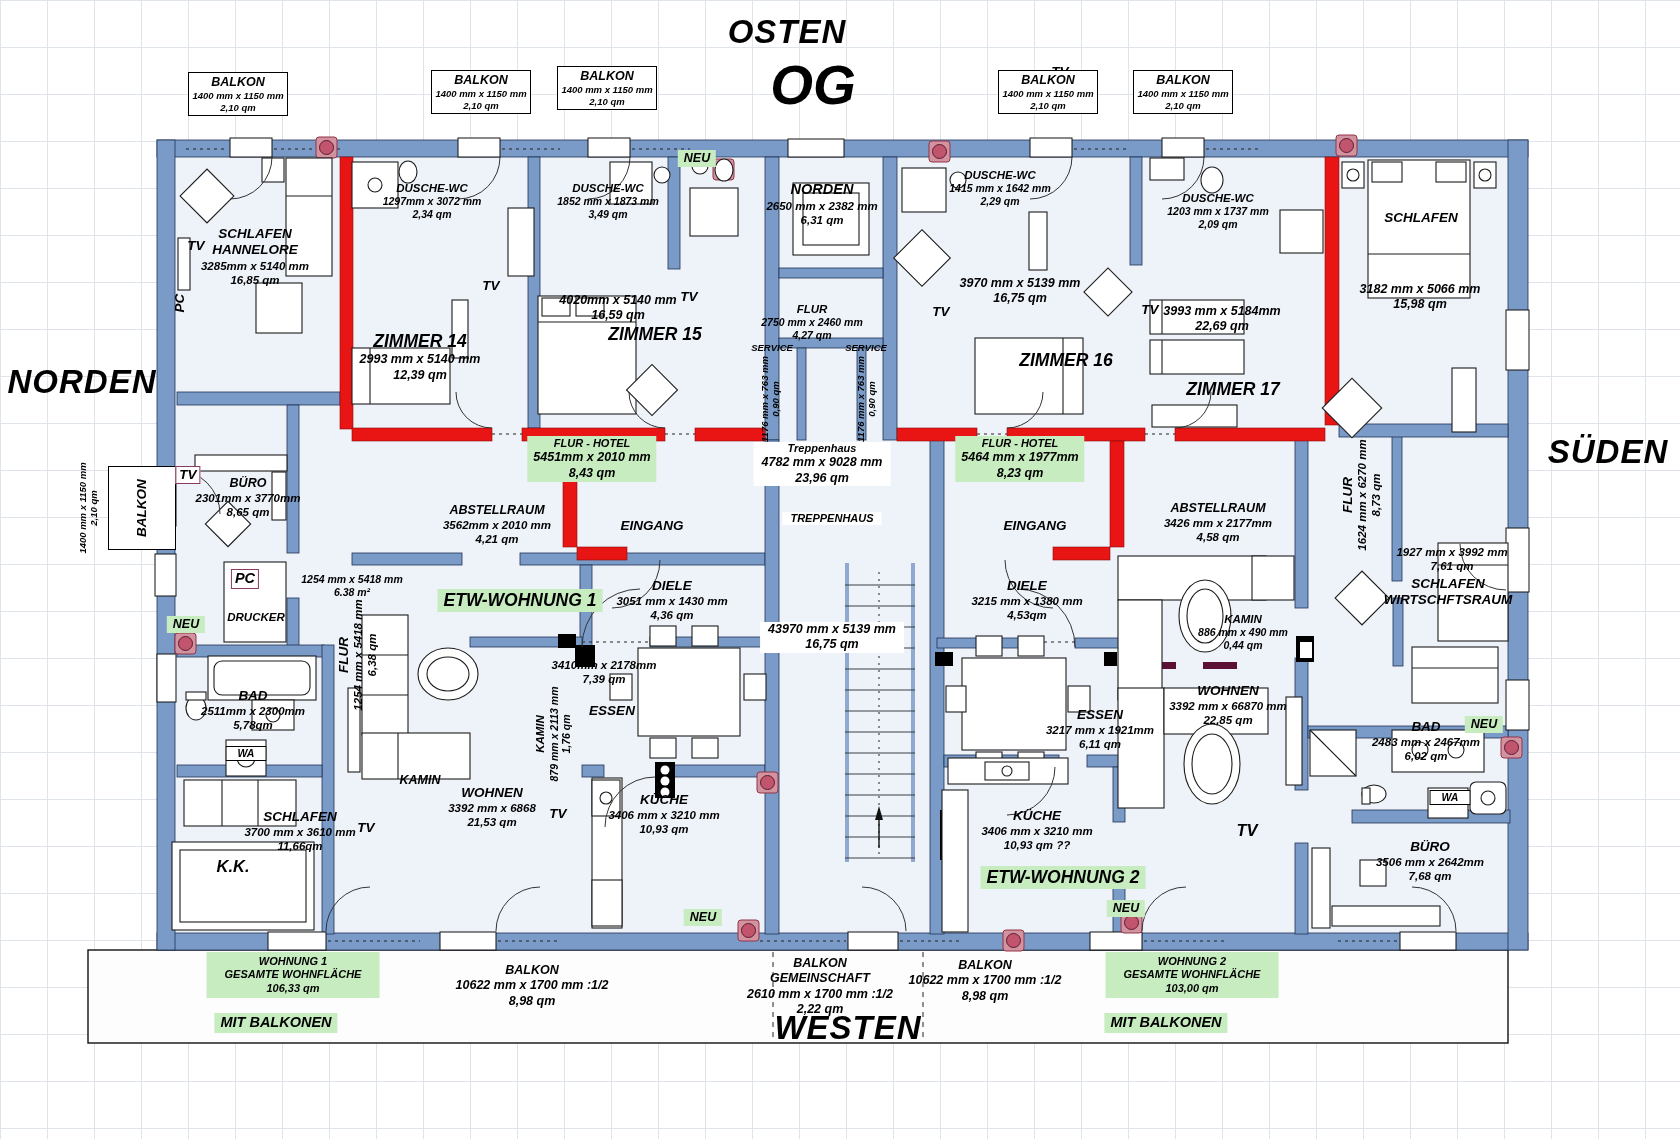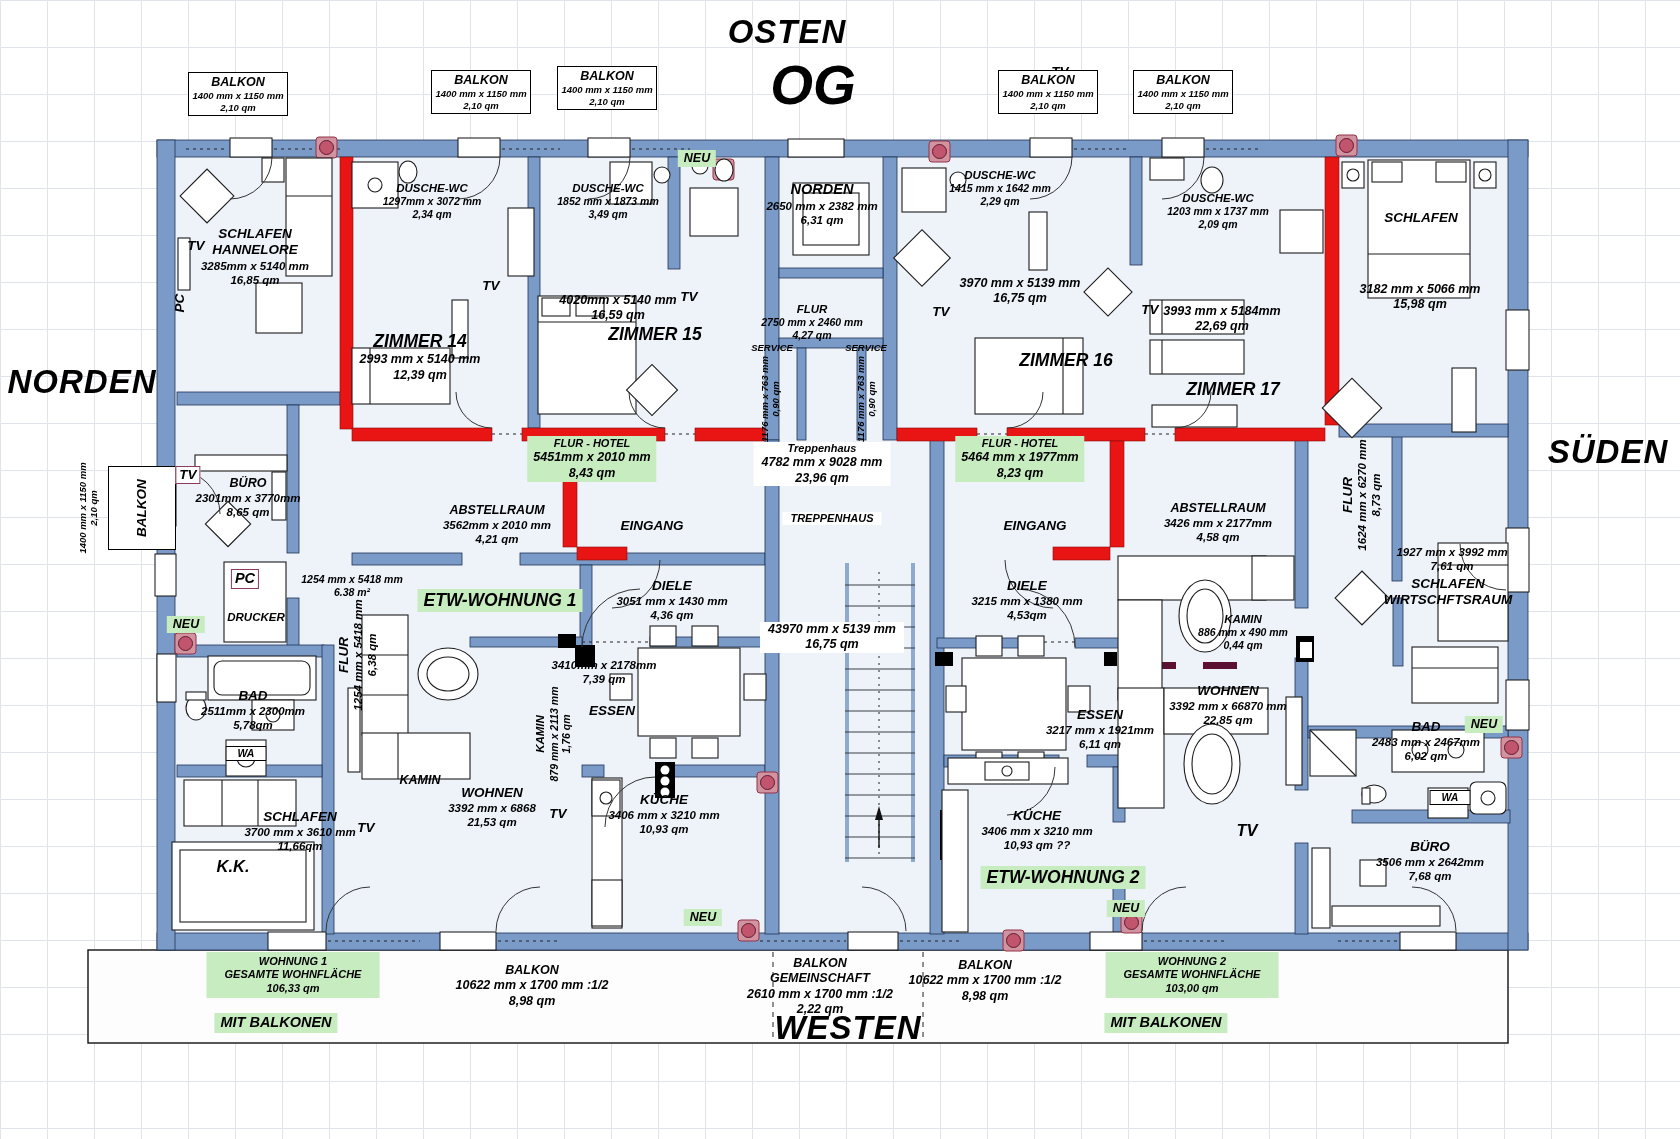--- a/index.html
+++ b/index.html
@@ -549,21 +549,21 @@
   <div class="t10">1254 mm x 5418 mm</div>
   <div class="t10">6.38 m²</div>
 </div>
 <div class="lbl nb" style="left:358px;top:655px">
   <div class="vc">
         <div class="t13">FLUR</div>
   <div class="t11">1254 mm x 5418 mm</div>
   <div class="t11">6,38 qm</div>
       </div>
 </div>
-<div class="lbl" style="left:500px;top:589px"><span class="grn t17">ETW-WOHNUNG  1</span></div>
+<div class="lbl" style="left:520px;top:589px"><span class="grn t17">ETW-WOHNUNG  1</span></div>
 <div class="lbl" style="left:672px;top:578px">
   <div class="t13">DIELE</div>
   <div class="t11">3051 mm x 1430 mm</div>
   <div class="t11">4,36 qm</div>
 </div>
 <div class="lbl" style="left:604px;top:658px">
   <div class="t11">3410mm x 2178mm</div>
   <div class="t11">7,39 qm</div>
 </div>
 <div class="lbl t13" style="left:612px;top:703px">ESSEN</div>

